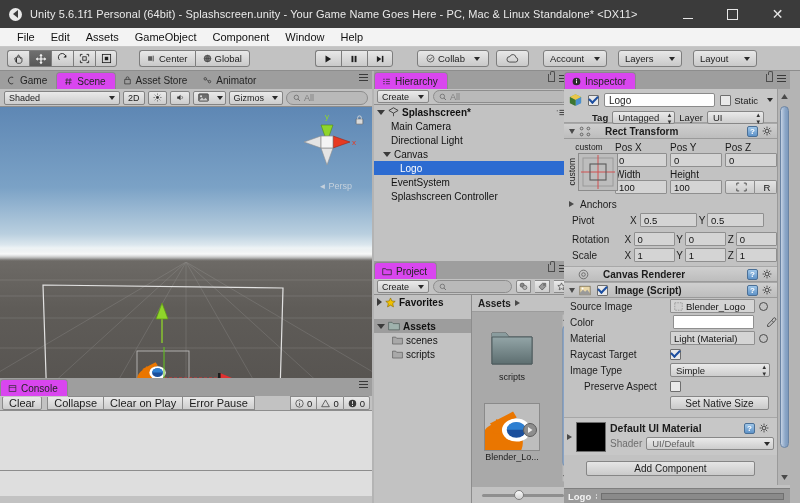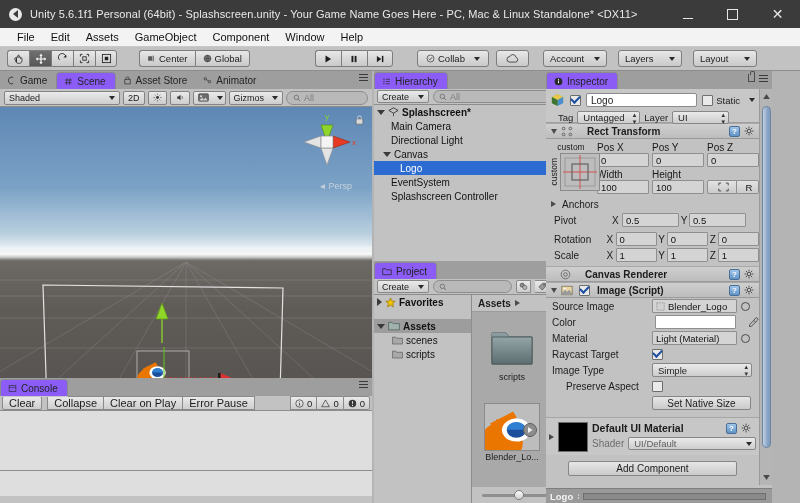--- a/index.html
+++ b/index.html
@@ -86,21 +86,21 @@
   .panel{ position:absolute; background:#c2c2c2; }
   .tabrow{
     height:18px; background:#9e9e9e; position:relative;
     display:flex; align-items:flex-end;
   }
   .tab{
     height:17px; padding:0 9px 0 7px; display:flex; align-items:center; gap:4px;
     font-size:10px; color:#242424; background:transparent;
   }
   .tab.active{
-    background:#8b5cf6;
+    background:#d946ef;
     border-radius:4px 4px 0 0;
     border:1px solid #8b8b8b; border-bottom:none;
     box-shadow: 0 1px 0 #c7c7c7;
   }
   .tabtools{ position:absolute; right:4px; top:3px; display:flex; gap:4px; align-items:center;}
   .lockico{ width:7px;height:8px;border:1px solid #4d4d4d;border-top:none;position:relative;}
   .lockico::before{content:"";position:absolute;left:1px;top:-3px;width:3px;height:3px;
      border:1px solid #4d4d4d;border-bottom:none;border-radius:2px 2px 0 0;}
   .hamb{ width:9px;height:7px; display:flex;flex-direction:column;justify-content:space-between;}
   .hamb i{ display:block;height:1px;background:#3a3a3a;}
@@ -220,21 +220,21 @@
   .asset .thumb{ width:54px;height:46px;margin:0 auto; position:relative;}
   .asset.selected .thumb{ outline:1px solid #8a8a8a; background:#bdbdbd;}
   .pr-vscroll{ position:absolute; right:2px; top:2px; width:8px; height:168px; }
   .pr-hslider{ position:absolute; left:0; right:0; bottom:0; height:17px; background:#c2c2c2;
      display:flex;align-items:center;justify-content:flex-end;padding-right:8px;}
   .slider-track{ width:82px;height:3px;background:#8f8f8f;border-radius:2px;position:relative;}
   .slider-knob{ position:absolute; left:32px; top:-4px; width:10px;height:10px;border-radius:50%;
      background:linear-gradient(#fafafa,#d2d2d2); border:1px solid #7e7e7e;}
 
   
-  #inspector{ left:546px; top:71px; width:226px; height:432px; }
+  #inspector{ left:564px; top:71px; width:226px; height:432px; }
   .ins-body{ background:#c2c2c2; height:396px; position:relative; padding-right:13px;}
   .ins-head{ height:34px; background:#c7c7c7; border-bottom:1px solid #a0a0a0;
     padding:3px 4px 0 4px;}
   .ins-row1{ display:flex; align-items:center; gap:5px; height:16px;}
   .cube-ico{ width:15px;height:15px; }
   .chk{ width:11px;height:11px;background:#e9e9e9;border:1px solid #6e6e6e;border-radius:1px;
     display:flex;align-items:center;justify-content:center;}
   .chk.on::after{ content:""; width:7px;height:4px;border-left:2px solid #1d4fa0;
      border-bottom:2px solid #1d4fa0; transform:rotate(-45deg) translate(1px,-1px);}
   .namefield{ flex:1; height:14px; background:#fff; border:1px solid #8b8b8b; border-radius:2px;
@@ -868,21 +868,21 @@
           </span>
           <span class="chk on"></span>
           <span class="namefield">Logo</span>
           <span class="static-lbl">
             <span class="chk"></span>
             <span>Static</span>
             <span class="caret"></span>
           </span>
         </div>
         <div class="ins-row2">
-          <span style="margin-left:8px;">Tag</span>
+          <span style="margin-left:24px;font-weight:bold;">Tag</span>
           <span class="dd" style="width:63px;">
             <span>Untagged</span>
             <span class="updown">▴<br>▾</span>
           </span>
           <span>Layer</span>
           <span class="dd" style="width:57px;">
             <span>UI</span>
             <span class="updown">▴<br>▾</span>
           </span>
         </div>

